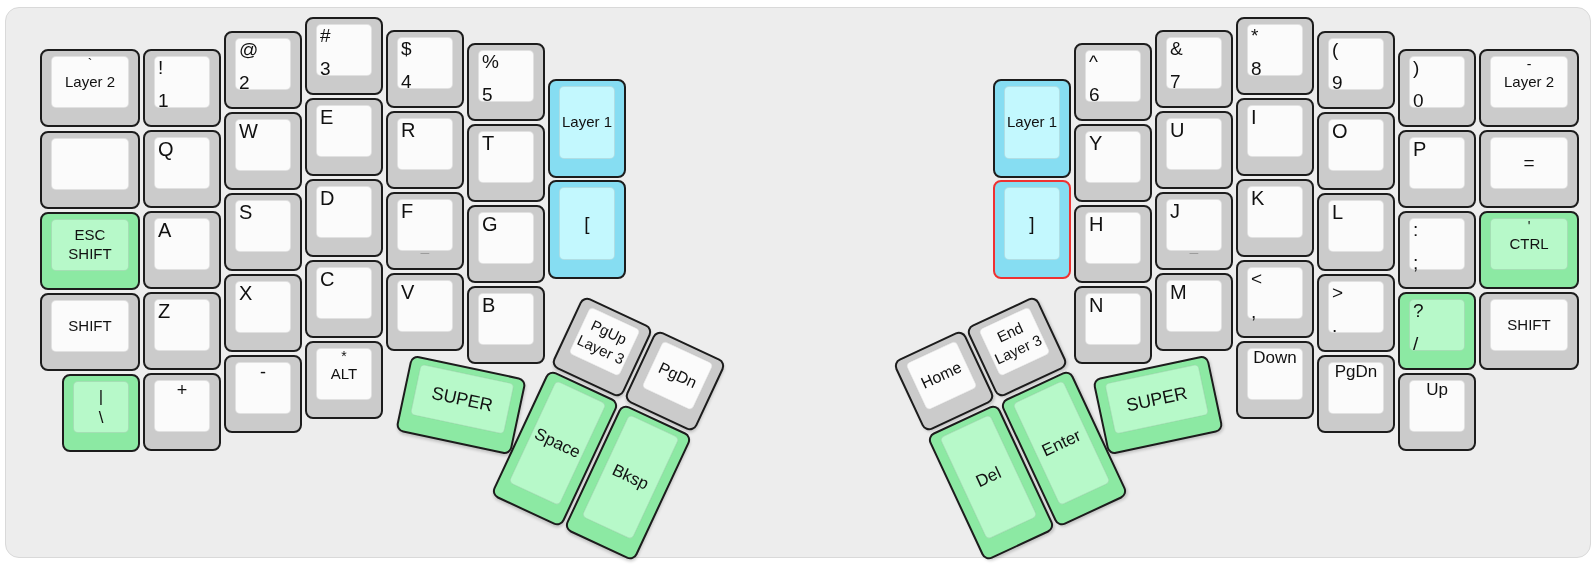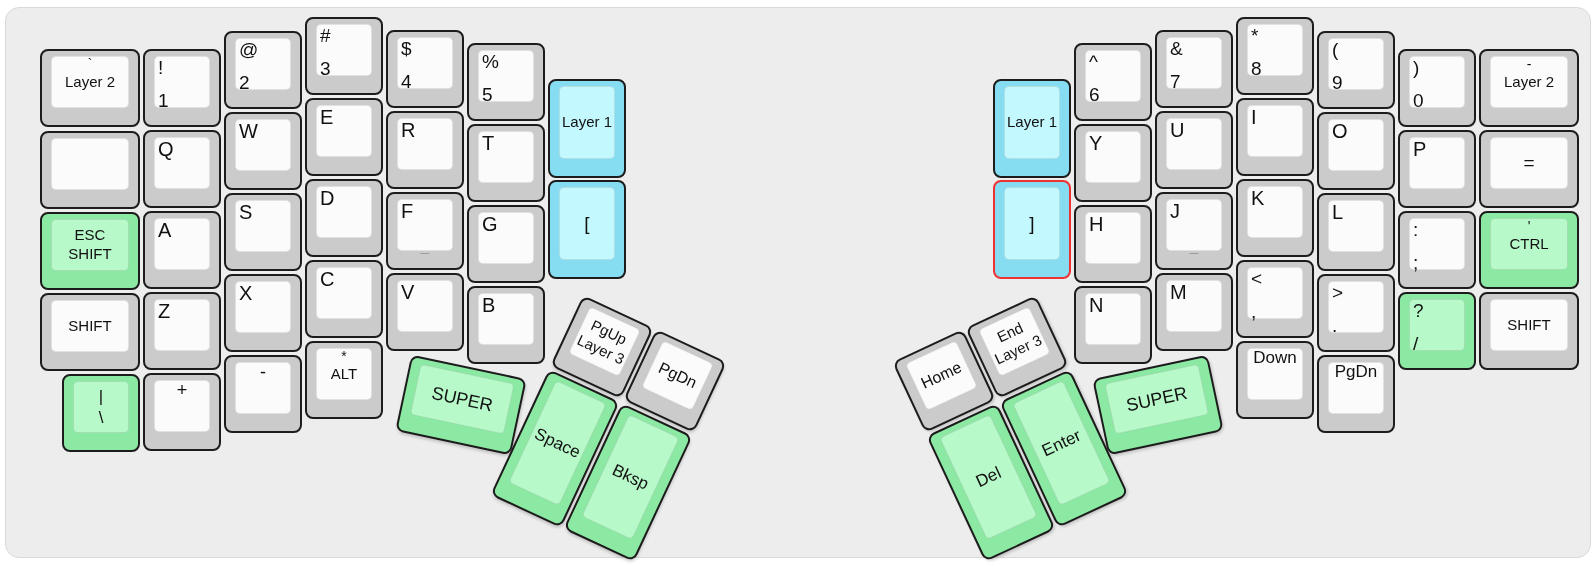--- a/index.html
+++ b/index.html
@@ -250,20 +250,24 @@
     <div class="key" style="left: 1392px; top: 203px; width: 78px; height: 78px; background: rgb(203, 203, 203);">
       <div class="cap" style="background: rgb(251, 251, 251);"></div>
       <span class="lab p-tl" style="font-size: 19px;">:</span>
       <span class="lab p-ml" style="font-size: 19px;">;</span>
     </div>
     <div class="key" style="left: 1392px; top: 284px; width: 78px; height: 78px; background: rgb(140, 233, 163);">
       <div class="cap" style="background: rgb(183, 249, 201);"></div>
       <span class="lab p-tl" style="font-size: 19px;">?</span>
       <span class="lab p-ml" style="font-size: 19px;">/</span>
     </div>
+    <div class="key" style="left: 1392px; top: 365px; width: 78px; height: 78px; background: rgb(203, 203, 203);">
+      <div class="cap" style="background: rgb(251, 251, 251);"></div>
+      <span class="lab p-tc" style="font-size: 17px;">Up</span>
+    </div>
     <div class="key" style="left: 1473px; top: 41px; width: 100px; height: 78px; background: rgb(203, 203, 203);">
       <div class="cap" style="background: rgb(251, 251, 251);"></div>
       <span class="lab p-tc" style="font-size: 14px;">-</span>
       <span class="lab p-c" style="font-size: 15px;">Layer 2</span>
     </div>
     <div class="key" style="left: 1473px; top: 122px; width: 100px; height: 78px; background: rgb(203, 203, 203);">
       <div class="cap" style="background: rgb(251, 251, 251);"></div>
       <span class="lab p-c" style="font-size: 19px;">=</span>
     </div>
     <div class="key" style="left: 1473px; top: 203px; width: 100px; height: 78px; background: rgb(140, 233, 163);">

